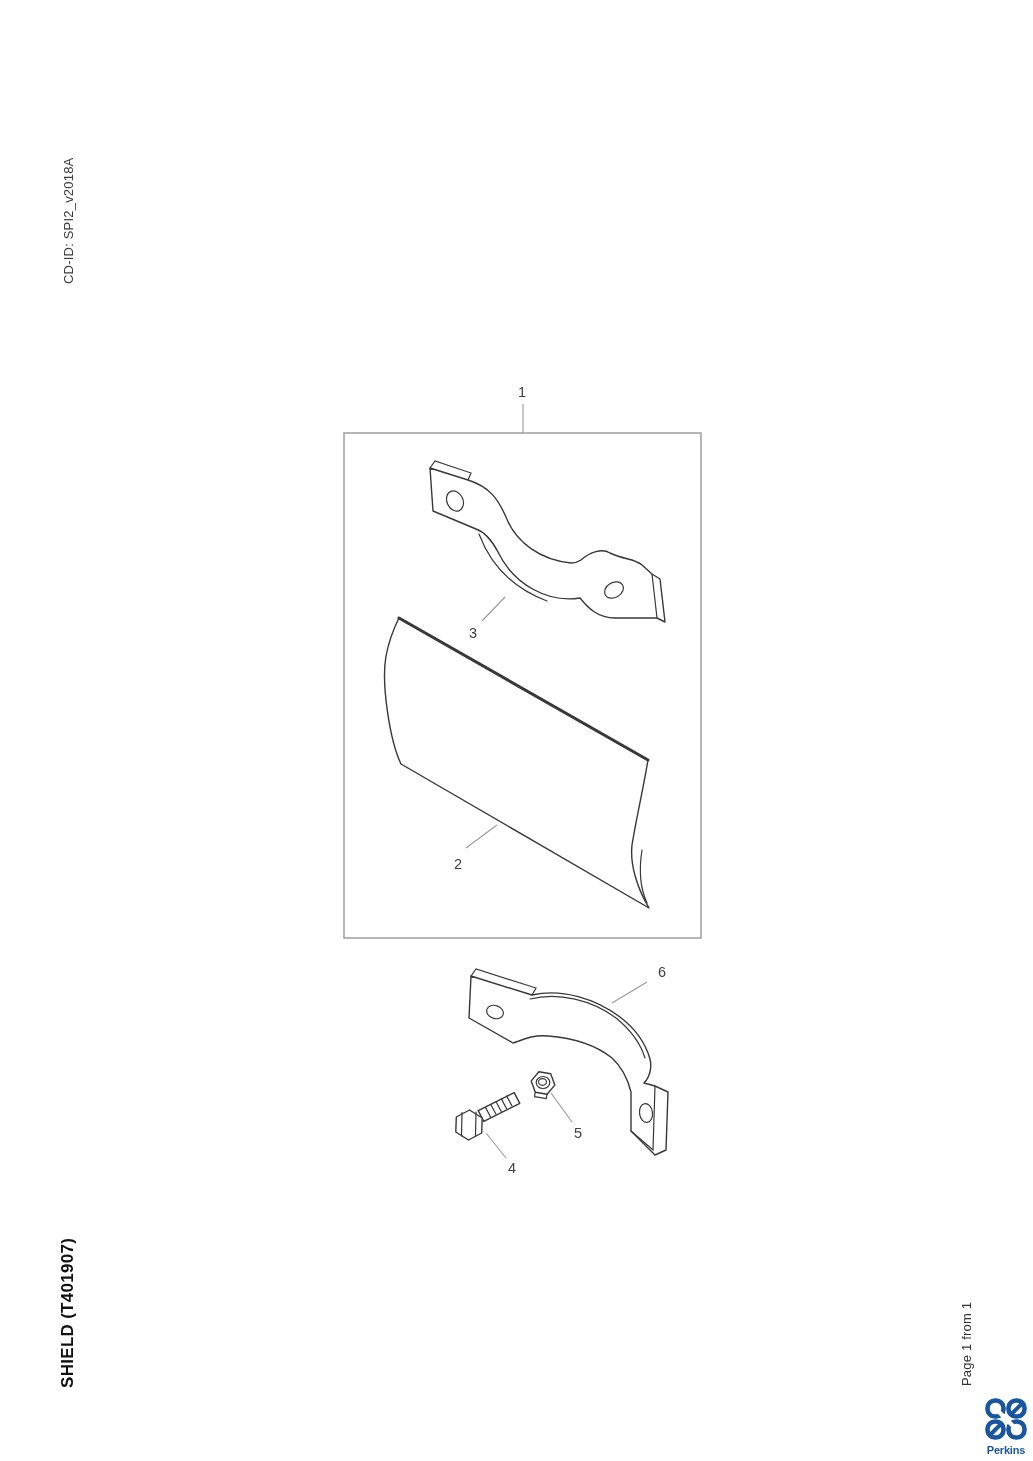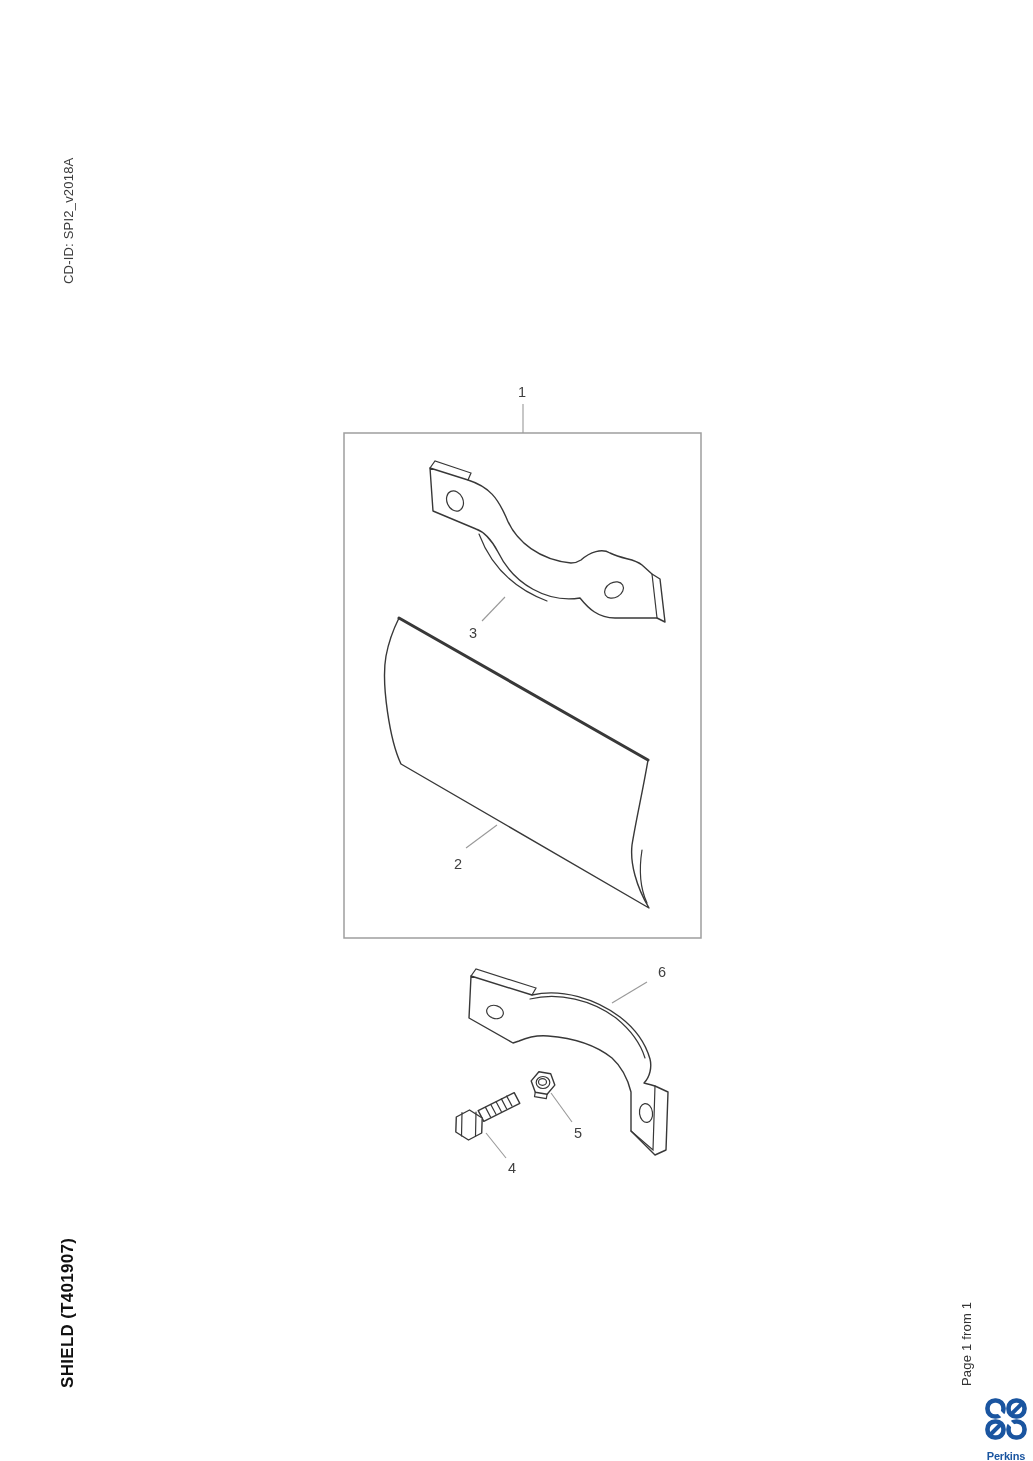--- a/index.html
+++ b/index.html
@@ -23,21 +23,21 @@
   .diagram-svg{position:absolute;left:0;top:0;}
   .part{stroke:#383838;stroke-width:1.4;fill:#ffffff;stroke-linejoin:round;stroke-linecap:round;}
   .part-line{stroke:#383838;stroke-width:1.2;fill:none;stroke-linecap:round;}
   .frame{stroke:#9e9e9e;stroke-width:1.5;fill:none;}
   .leader{stroke:#999999;stroke-width:1.1;fill:none;}
   .callout{fill:#3f3f3f;font-size:14.5px;font-family:"Liberation Sans","DejaVu Sans",sans-serif;}
 
   
   .logo{position:absolute;left:984px;top:1398px;width:44px;text-align:center;}
   .logo .wordmark{
-    margin-top:7px;font-size:11px;font-weight:bold;color:#1A55A0;
+    margin-top:1px;font-size:11px;font-weight:bold;color:#1A55A0;
     letter-spacing:-0.2px;line-height:11px;
   }
 </style>
 </head>
 <body>
 
 <div class="page">
 
   <div class="vtext cdid">CD-ID: SPI2_v2018A</div>
   <div class="vtext doctitle">SHIELD (T401907)</div>

